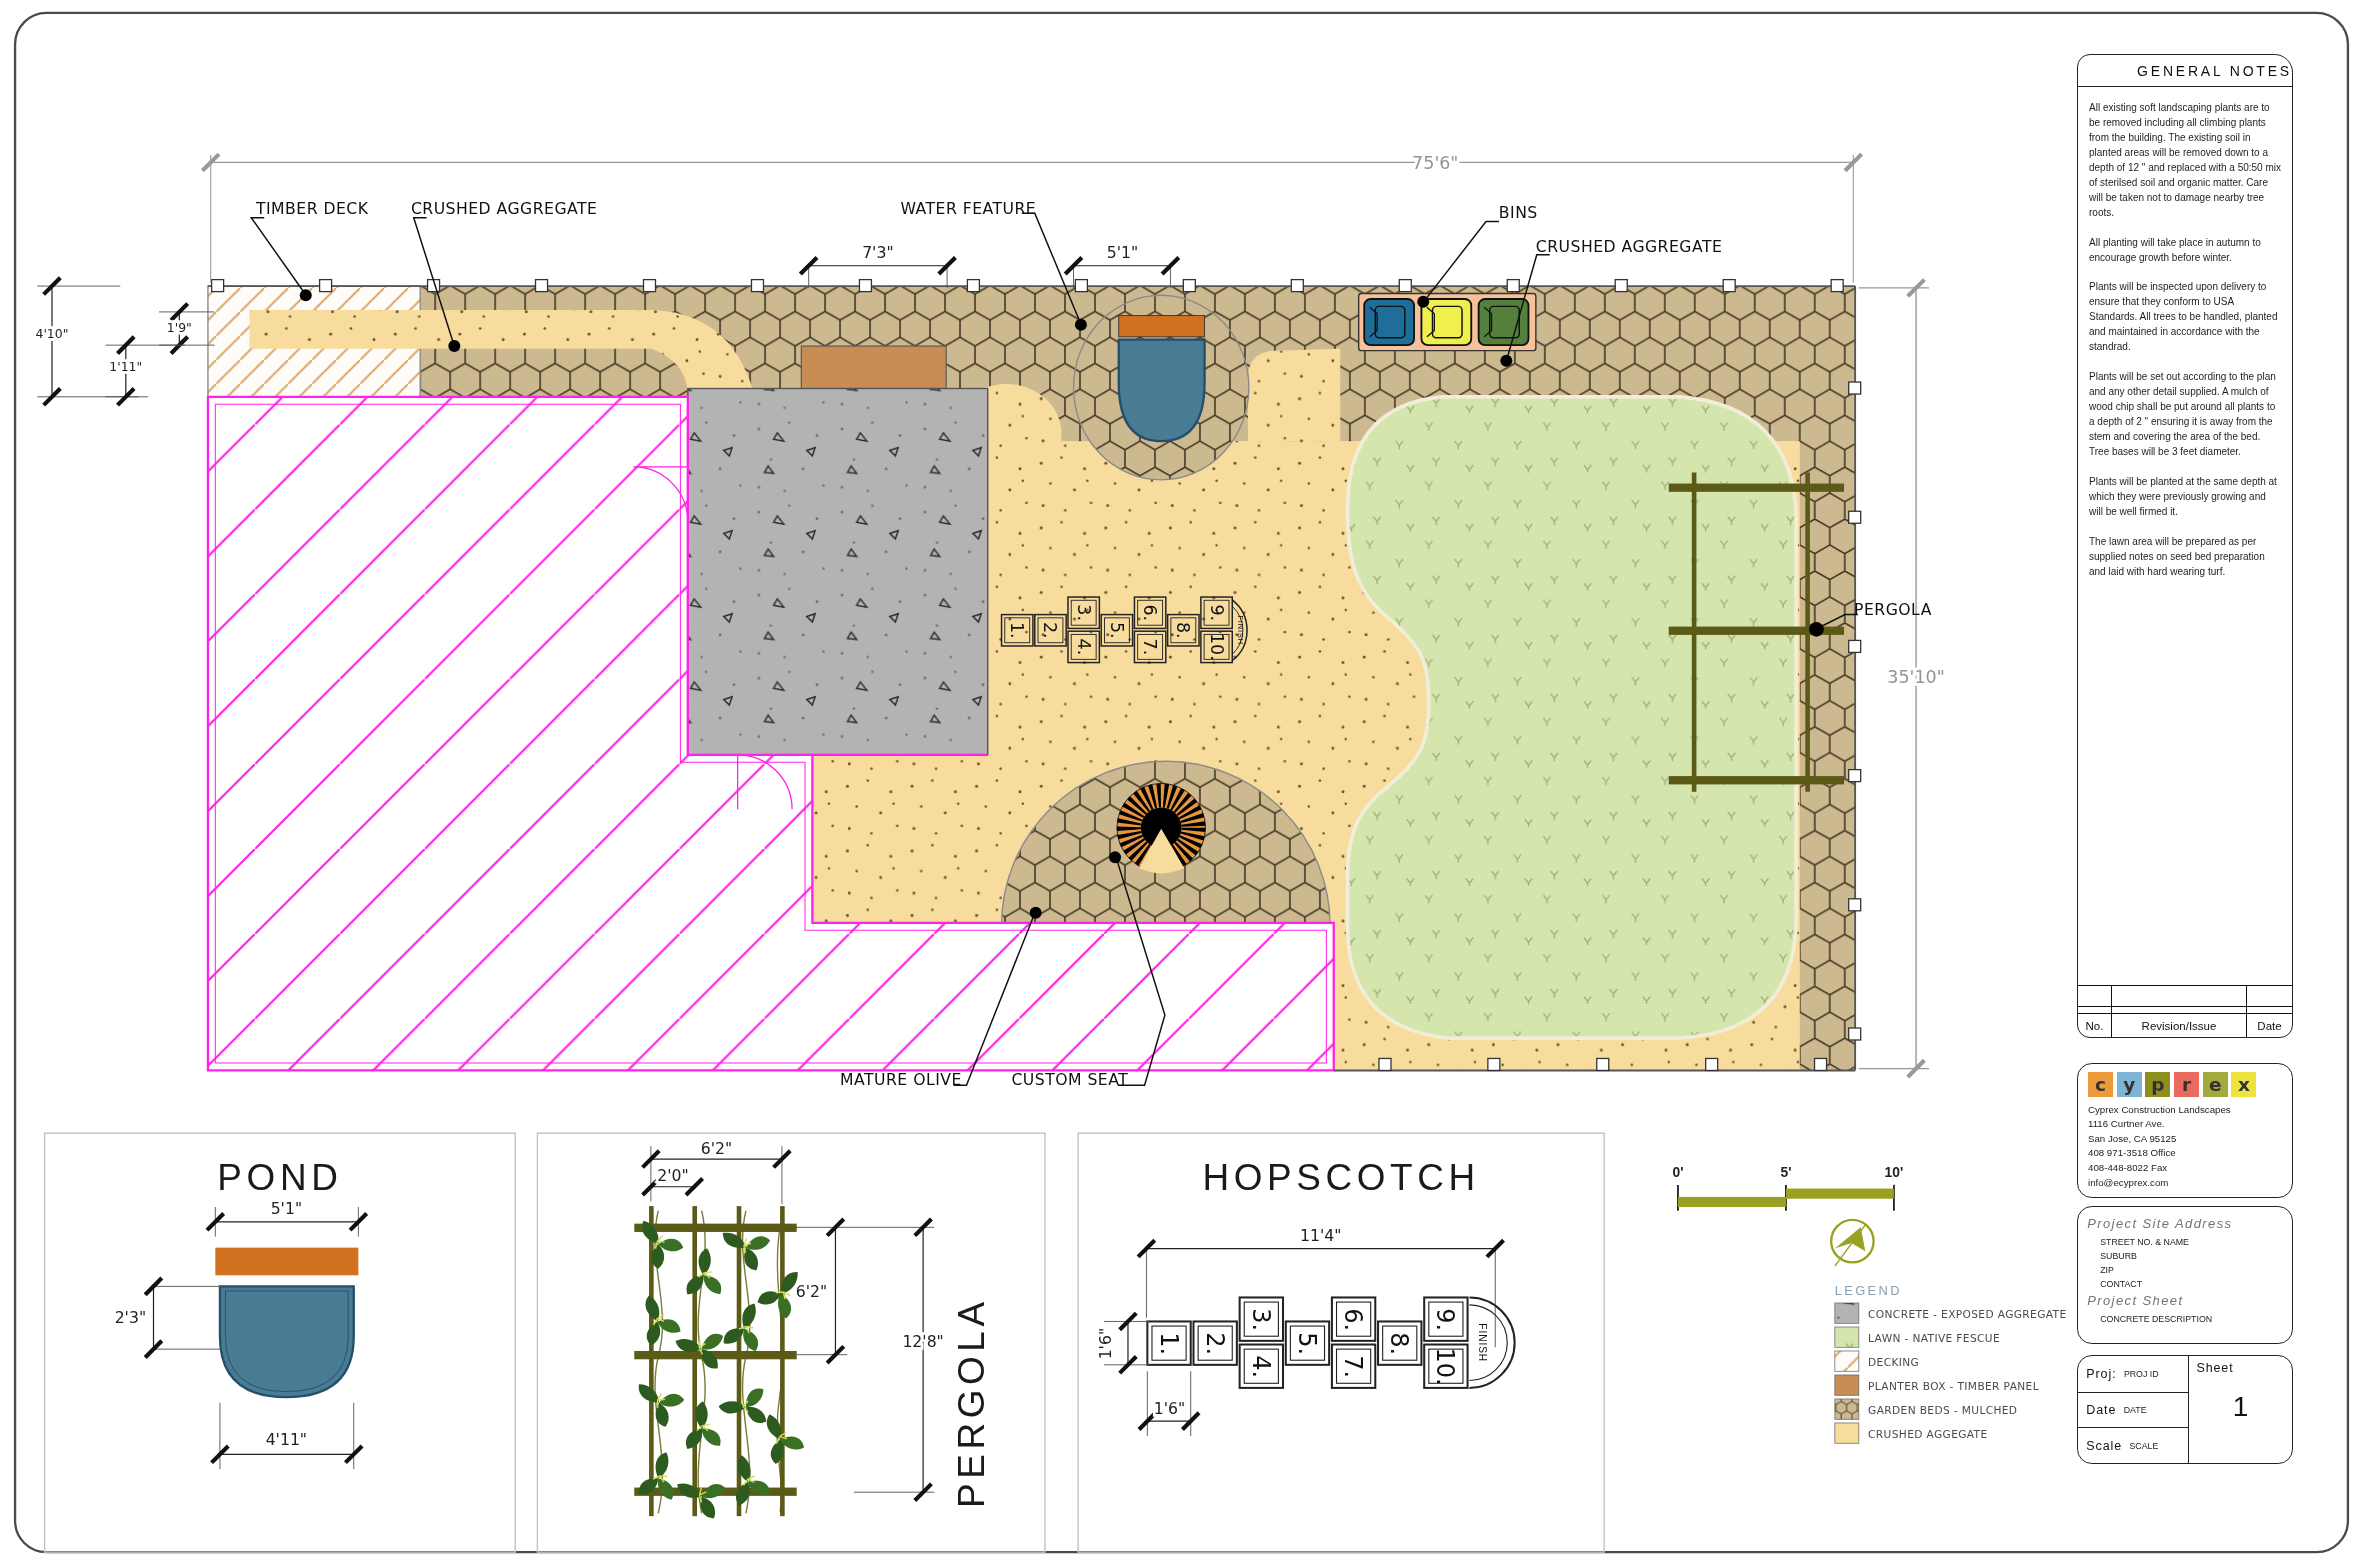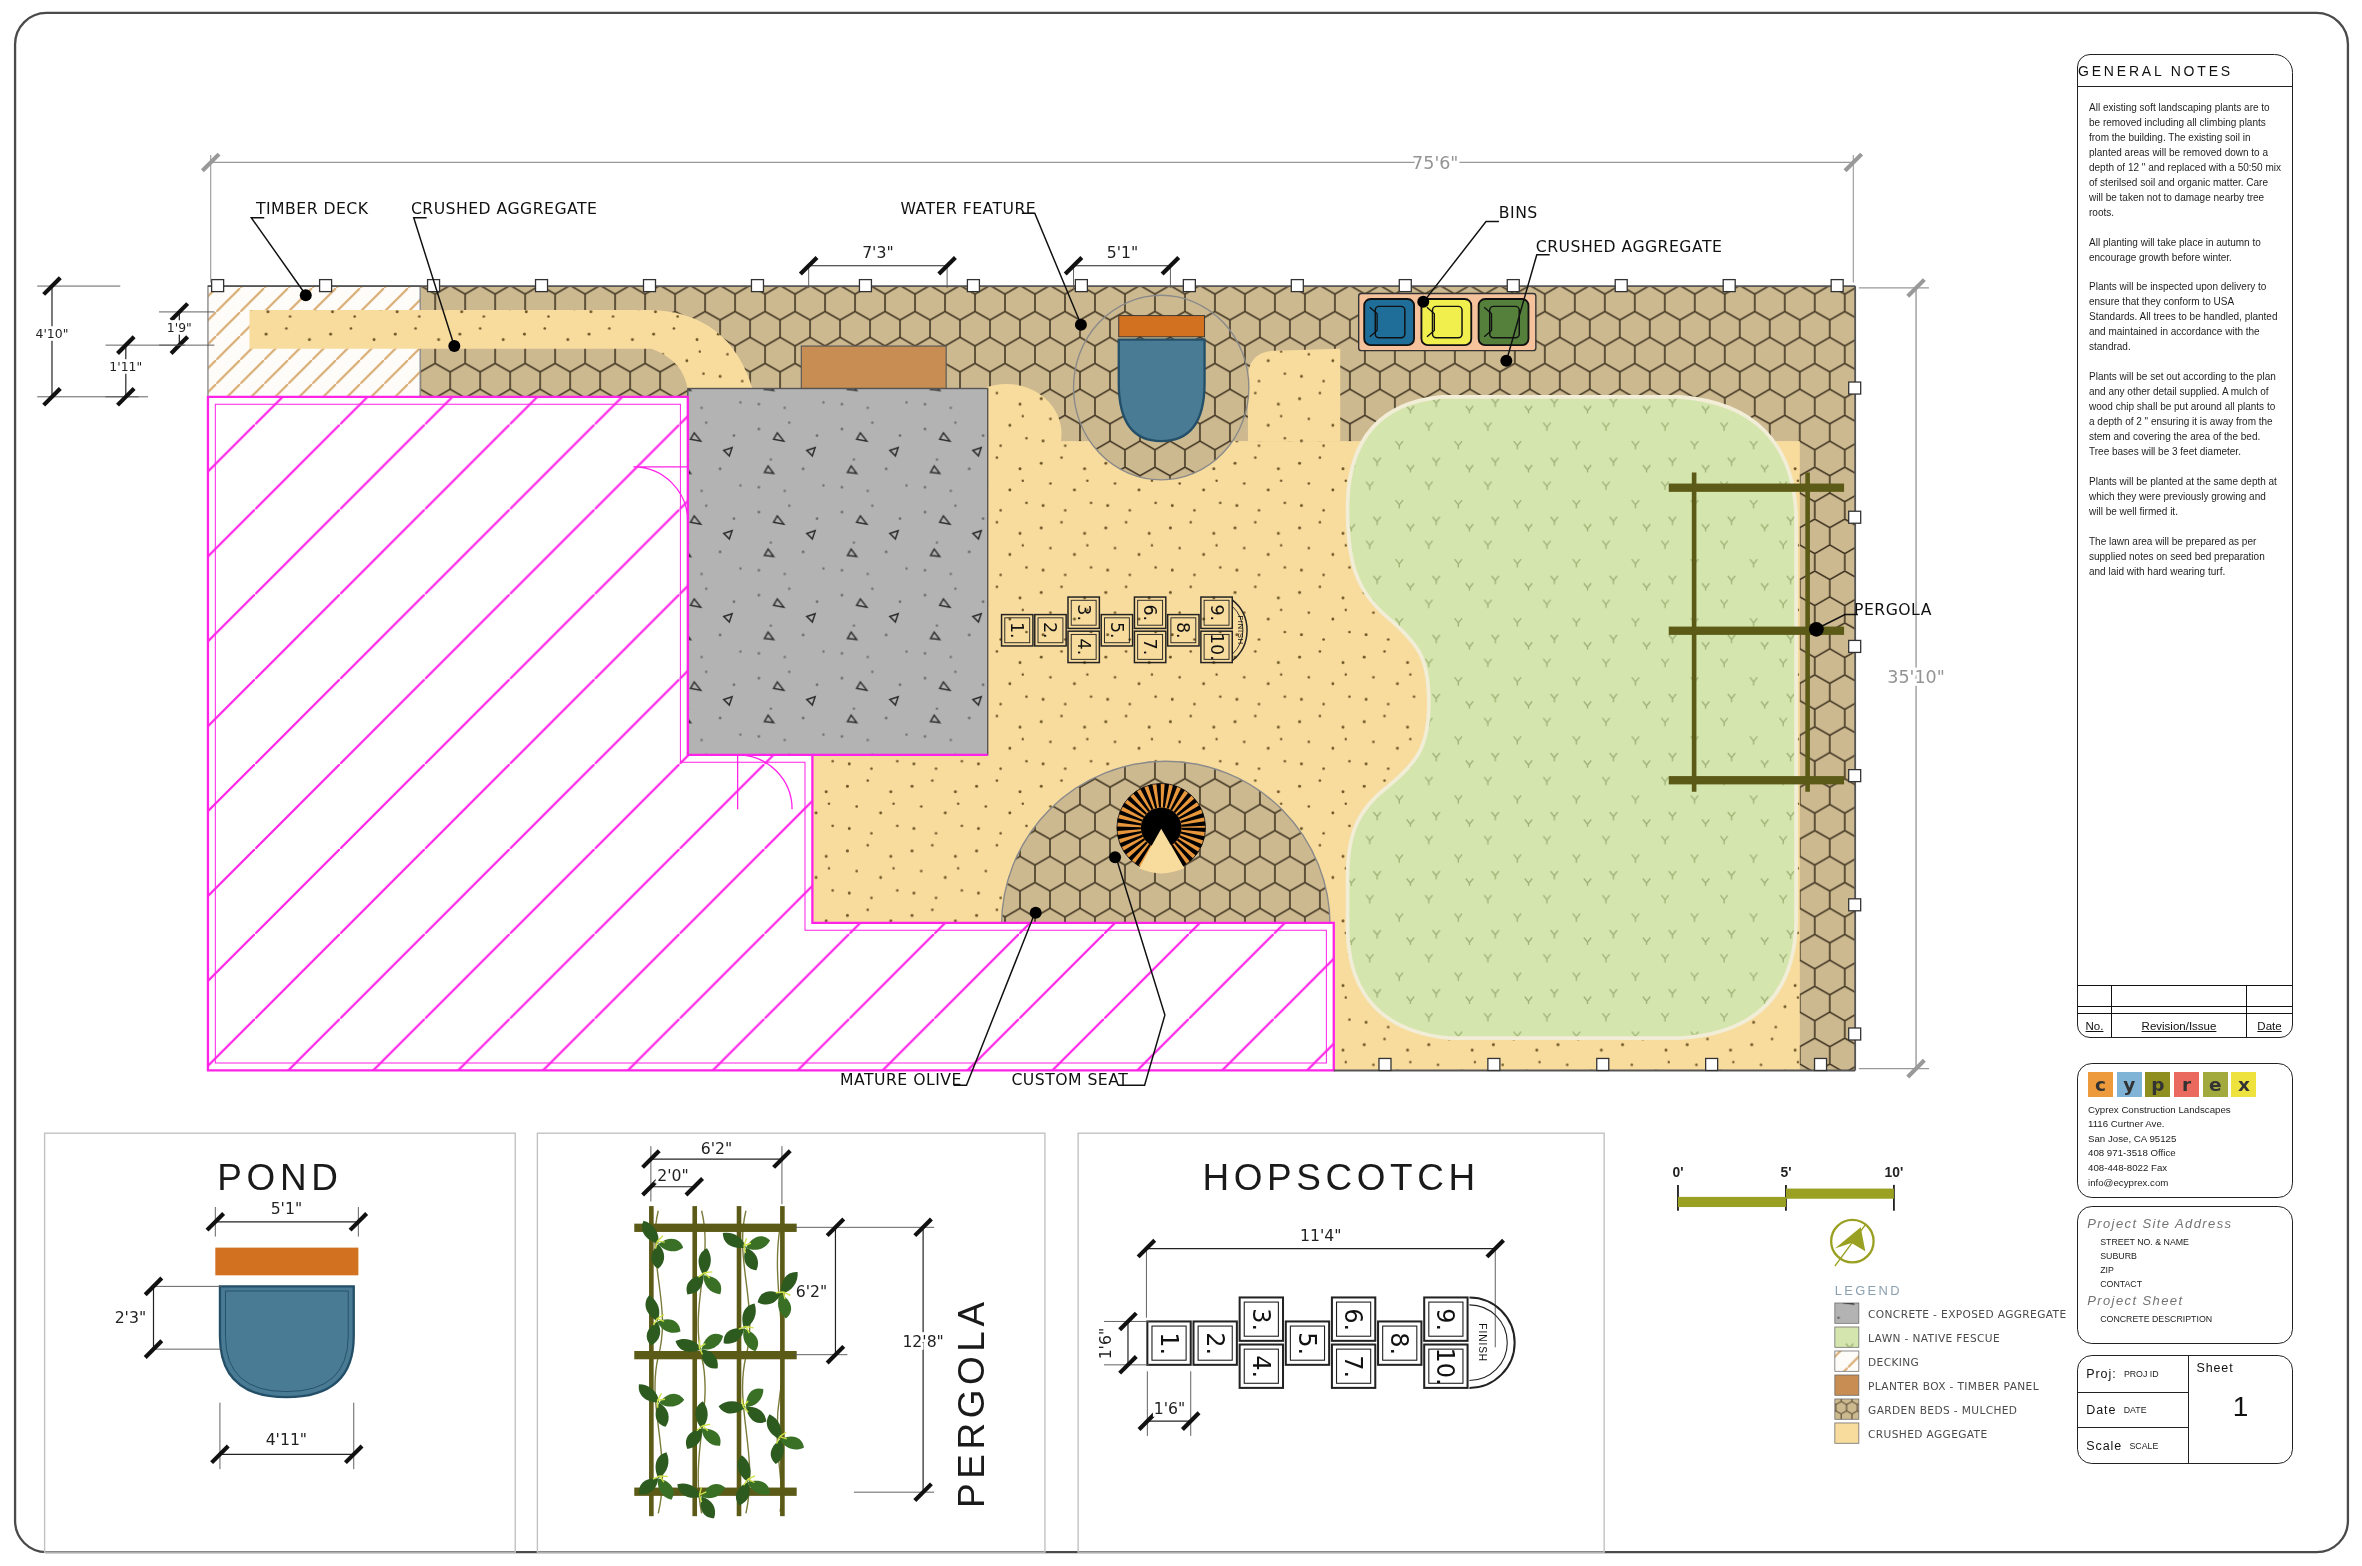--- a/index.html
+++ b/index.html
@@ -28,26 +28,26 @@
   .finish{font-family:"Liberation Sans",sans-serif;font-size:11px;fill:#111;text-anchor:middle;dominant-baseline:central;letter-spacing:1px;}
   .finish.plan{font-size:8px;}
   .leg{font-family:"DejaVu Sans",sans-serif;font-size:11.5px;fill:#4a4a4a;letter-spacing:.4px;}
   .legtitle{font-family:"Liberation Sans",sans-serif;font-size:14px;fill:#8aa0b0;letter-spacing:2.5px;}
   .sb{font-family:"Liberation Sans",sans-serif;font-size:15px;font-weight:700;fill:#222;text-anchor:middle;}
 
   
   .panel{position:absolute;left:2077px;width:216px;border:1.5px solid #222;border-radius:14.8px;
          background:#fff;box-sizing:border-box;overflow:hidden;}
   .notes{top:54px;height:984px;border-radius:13px 18.5px 13px 13px;}
-  .notes-title{text-align:left;padding:8.3px 0 6.5px;border-bottom:1.5px solid #222;
+  .notes-title{text-align:right;padding:8.3px 0 6.5px;border-bottom:1.5px solid #222;
                font-size:14px;letter-spacing:2.8px;color:#111;}
   .notes-body{padding:13px 11px 0 11px;font-size:10px;line-height:1.5;color:#1e1e1e;}
   .notes-body p{margin:0 0 14.8px 0;}
   .rev-table{position:absolute;bottom:0;left:0;right:0;}
-  .rt-row{display:grid;grid-template-columns:33px 1fr 46px;border-top:1.2px solid #111;text-decoration:underline;}
+  .rt-row{display:grid;grid-template-columns:33px 1fr 46px;border-top:1.2px solid #111;}
   .rt-row>div{border-left:1.2px solid #111;}
   .rt-row>div:first-child{border-left:none;}
   .rt-b1{height:19.4px;} .rt-b2{height:6.5px;}
   .rt-head{height:23px;font-size:11.5px;color:#111;}
   .rt-head>div{display:flex;align-items:center;justify-content:center;}
 
   .logo{top:1063px;height:135px;padding:8.3px 10px;}
   .logo-row{display:flex;gap:3.7px;margin-bottom:5.5px;}
   .logo-box{width:25px;height:25px;display:flex;align-items:center;justify-content:center;
             font-family:"DejaVu Sans",sans-serif;font-weight:bold;font-size:18.5px;color:#333;}

